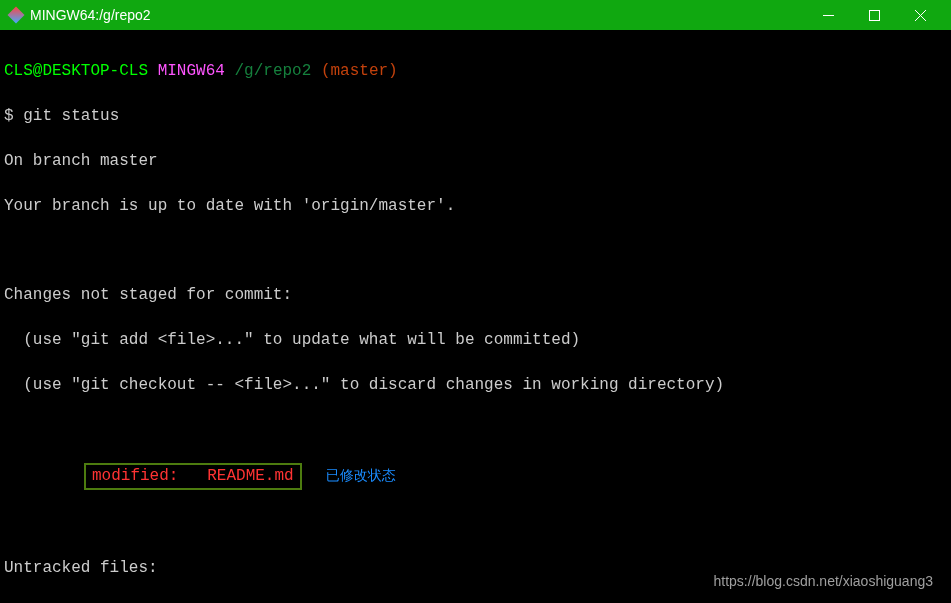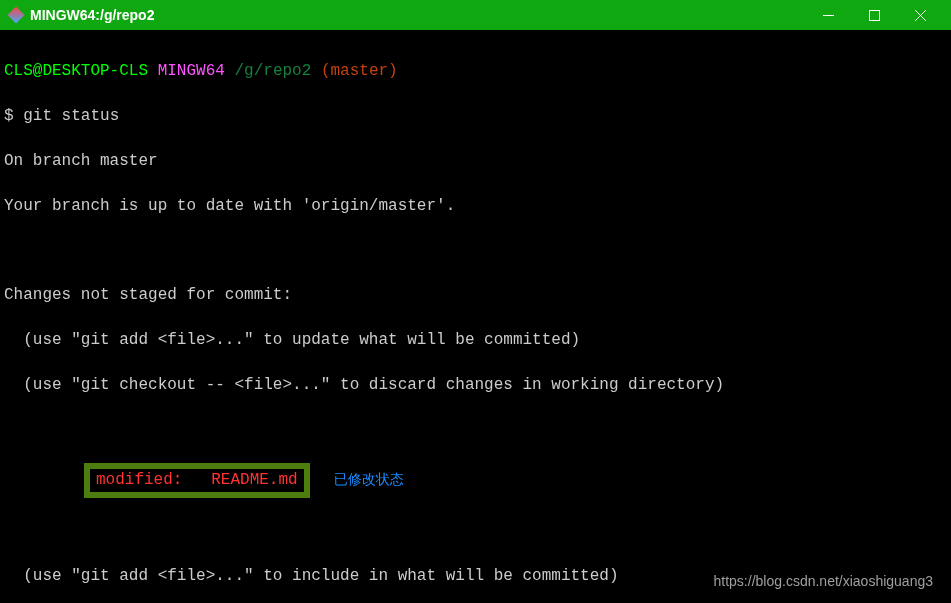--- a/index.html
+++ b/index.html
@@ -28,21 +28,21 @@
     margin-right: 6px;
     display: inline-block;
   }
   .diamond {
     width: 12px; height: 12px;
     transform: rotate(45deg);
     background: linear-gradient(135deg, #f44, #4af);
     display: inline-block;
     margin: 2px;
   }
-  .titlebar .title { flex: 1; font-weight: bold; }
+  .titlebar .title { flex: 1; }
   .winbtn {
     width: 46px;
     height: 30px;
     display: flex;
     align-items: center;
     justify-content: center;
     color: #fff;
     cursor: pointer;
   }
   .winbtn svg { width: 11px; height: 11px; stroke: #fff; stroke-width: 1; fill: none; }
@@ -53,21 +53,21 @@
     white-space: pre;
   }
   .green { color: #00ff00; }
   .magenta { color: #ff55ff; text-align: center; }
   .yellow { color: #15803d; }
   .cyan { color: #c2410c; }
   .white { color: #cccccc; }
   .red { color: #ff3333; }
   .box-blue {
     display: inline-block;
-    border: 6px solid #4d7c0f;
+    border: 2px solid #4d7c0f;
     padding: 0 6px;
     margin-left: 80px;
   }
   .label-zh {
     color: #1a8cff;
     font-family: 'Microsoft YaHei', Arial, sans-serif;
     font-size: 14px;
     margin-left: 24px;
     white-space: nowrap;
   }
@@ -111,20 +111,21 @@
 <span class="line"><span class="white">$</span><span class="white"> git status</span></span>
 <span class="line white">On branch master</span>
 <span class="line white">Your branch is up to date with 'origin/master'.</span>
 <span class="line"> </span>
 <span class="line white">Changes not staged for commit:</span>
 <span class="line white">  (use "git add &lt;file&gt;..." to update what will be committed)</span>
 <span class="line white">  (use "git checkout -- &lt;file&gt;..." to discard changes in working directory)</span>
 <span class="line"> </span>
 <span class="line"><span class="box-blue"><span class="red">modified:   README.md</span></span><span class="label-zh">已修改状态</span></span>
 <span class="line"> </span>
+<span class="line white">Untracked files:</span>
 <span class="line white">  (use "git add &lt;file&gt;..." to include in what will be committed)</span>
 
 
 
 
 
 
 
 
 

